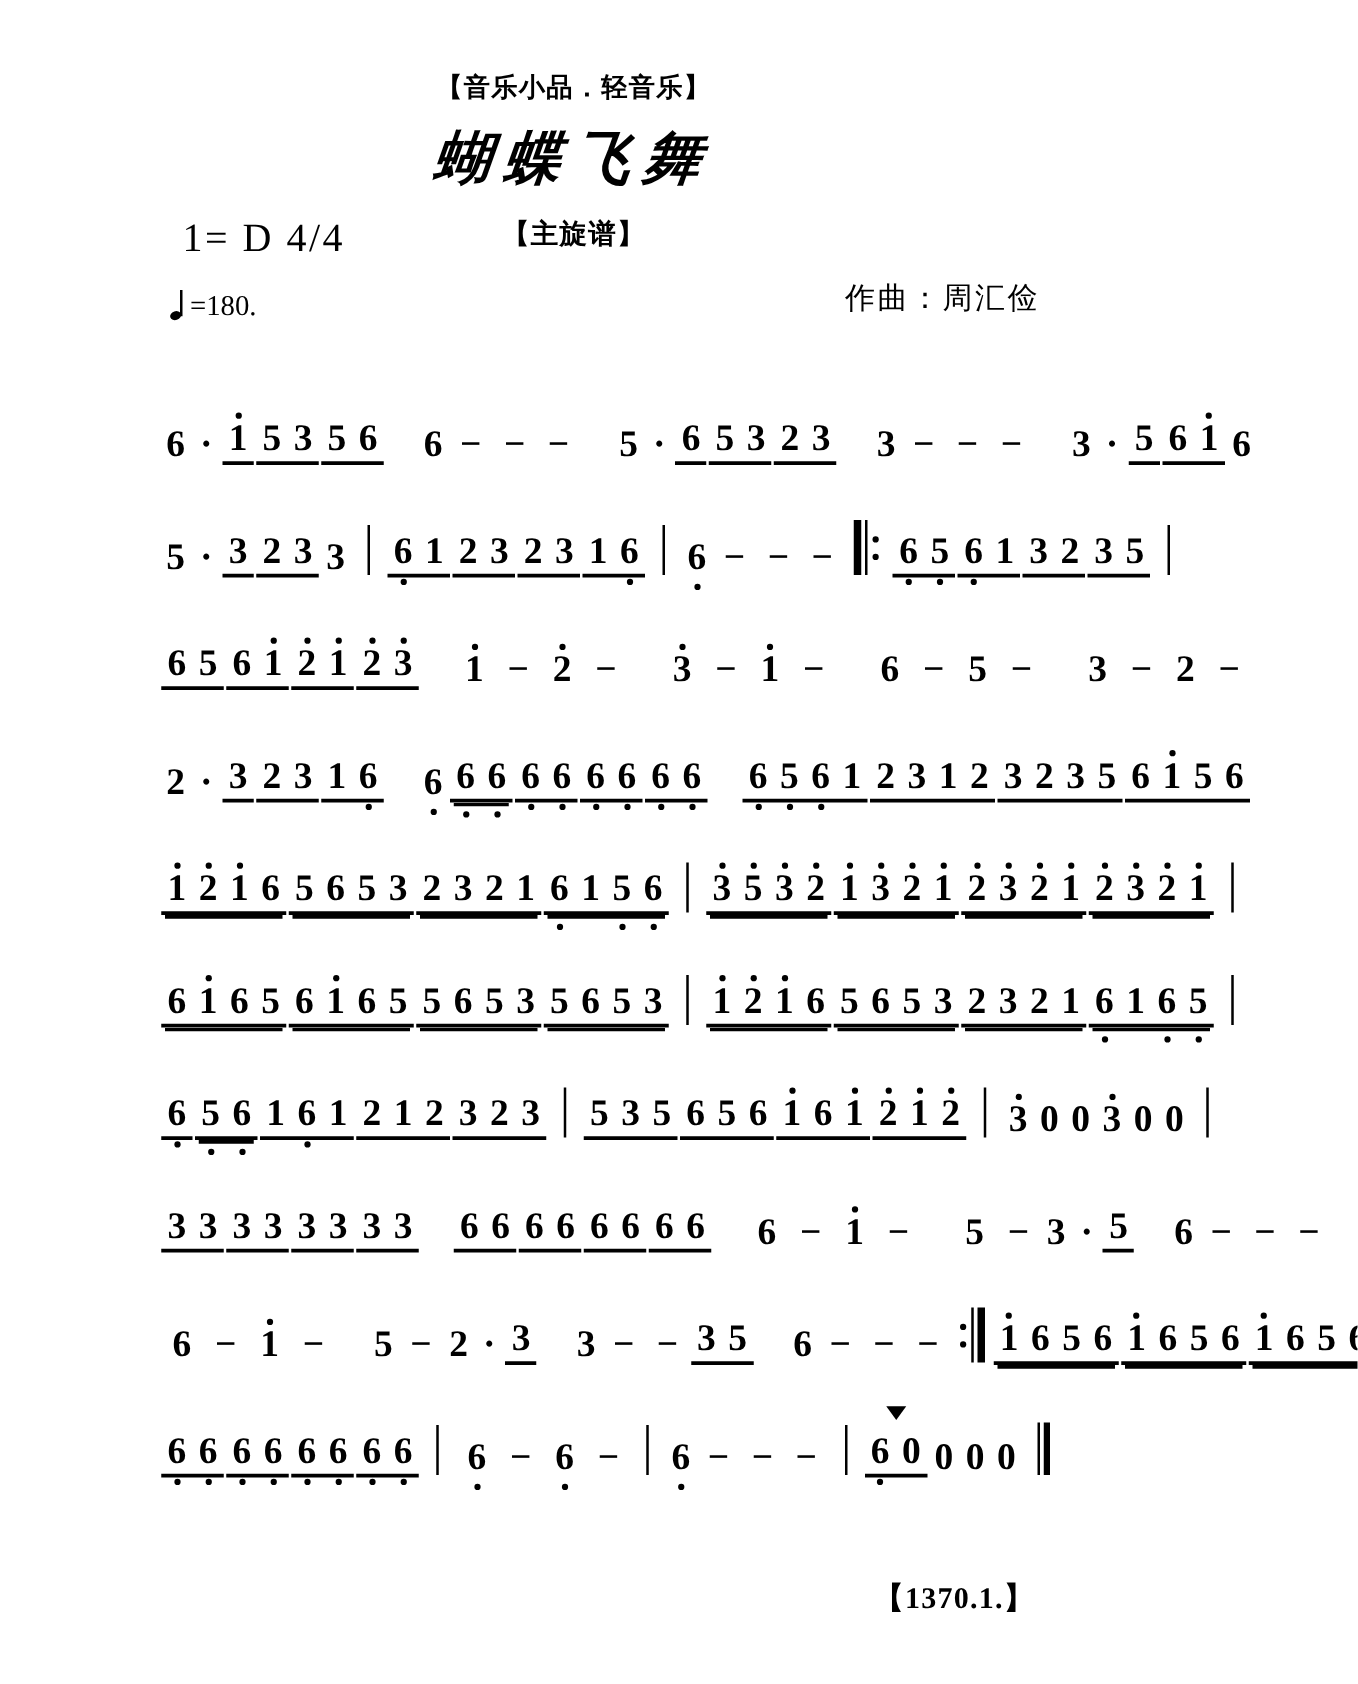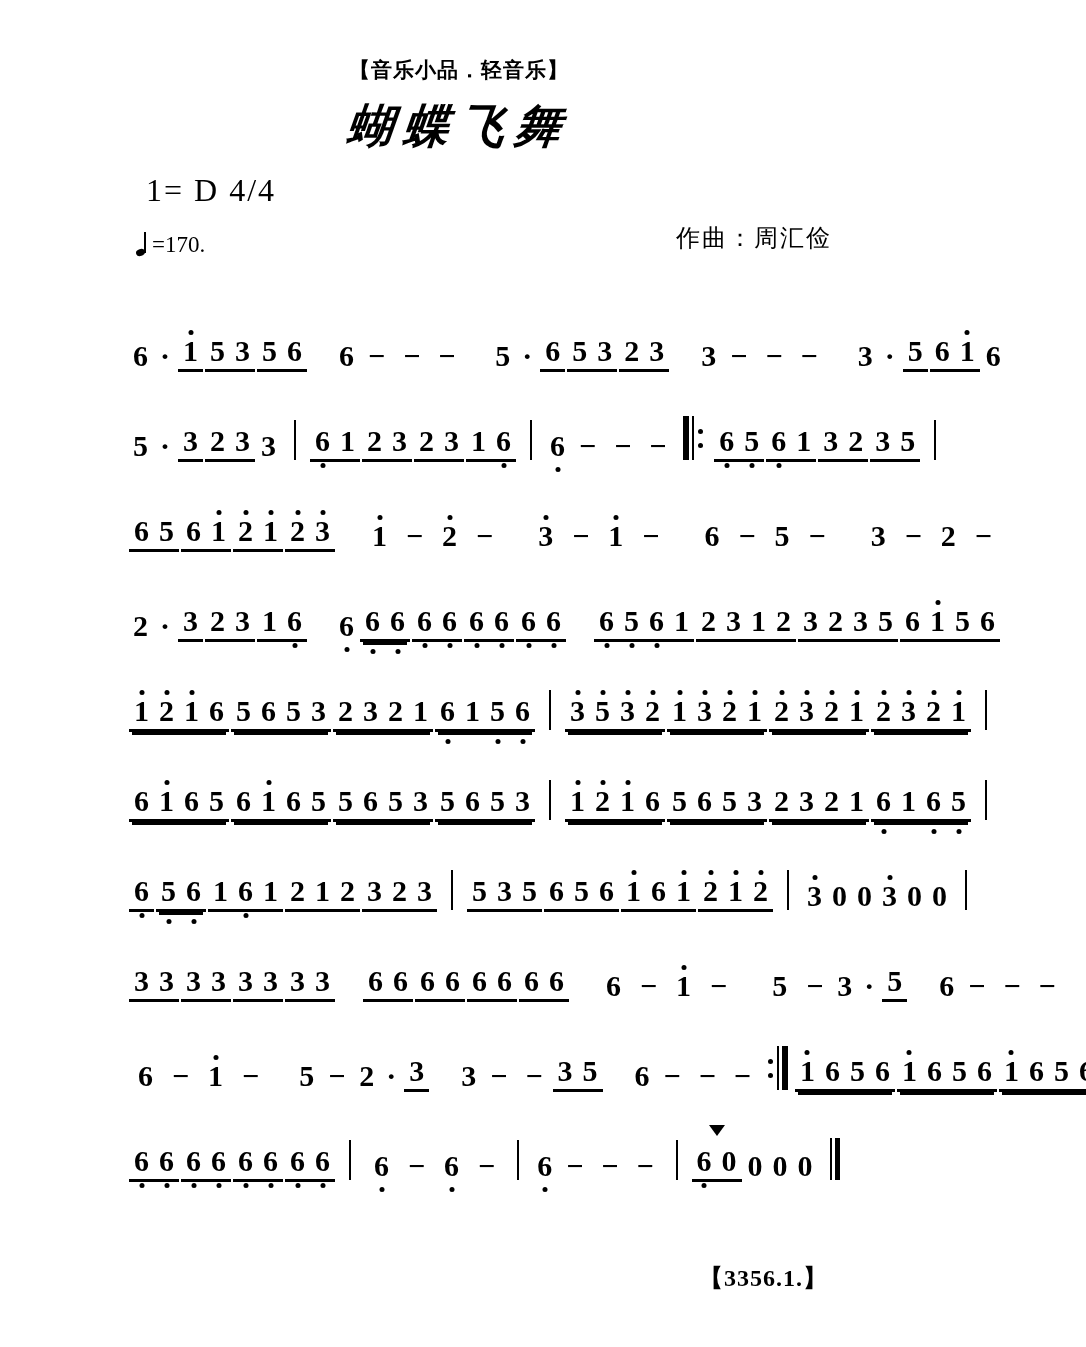--- a/index.html
+++ b/index.html
@@ -121,27 +121,28 @@
   }
 </style>
 </head>
 <body>
 
 <div class="sheet">
 
   <div class="hdr">
     <div class="subtitle-top">【音乐小品．轻音乐】</div>
     <div class="main-title">蝴蝶飞舞</div>
+    <div class="subtitle-bracket">【主旋谱】</div>
   </div>
 
   <div class="keyline">1= D  4/4</div>
 
   <div class="tempo">
     <span class="qnote"></span>
-    <span>=170.</span>
+    <span>=180.</span>
   </div>
 
   <div class="composer">作曲：周汇俭</div>
 
   <div class="music">
 
     <div class="row">
       <div class="meas">
         <span class="n">6</span>
         <span class="dot">·</span>
@@ -737,15 +738,15 @@
         <span class="n">0</span>
       </div>
       <span class="final-bar">
         <i class="thin"></i>
           <i class="thick"></i>
       </span>
     </div>
 
   </div>
 
-  <div class="date">【3356.1.】</div>
+  <div class="date">【1370.1.】</div>
 
 </div>
 
 </body></html>

